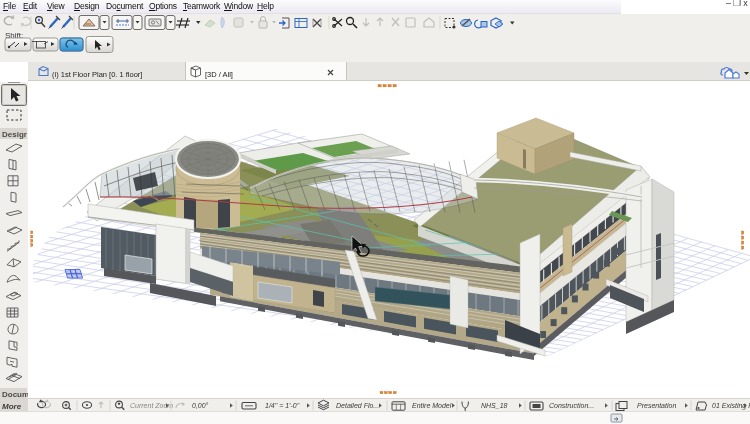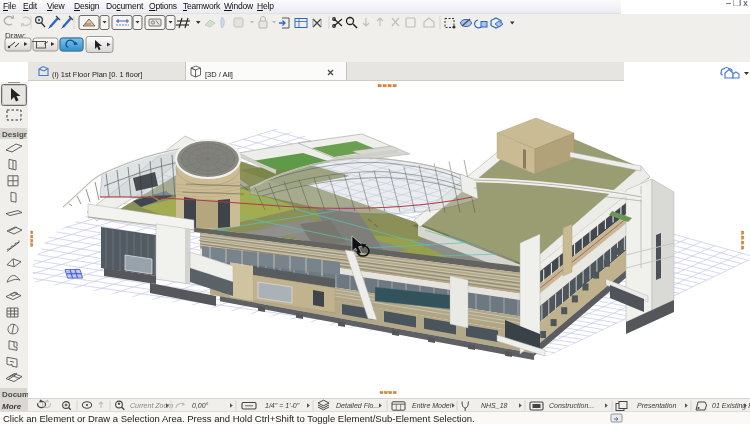--- a/index.html
+++ b/index.html
@@ -7,21 +7,21 @@
   .abs{position:absolute;}
   
   #menubar{left:0;top:0;width:613px;height:13px;background:linear-gradient(#fbfbfd,#eceaf2);border-bottom:1px solid #e2e0e6;font-size:8.5px;letter-spacing:-0.2px;color:#111;padding-left:8px;}
   #menubar span.m{position:absolute;top:1px;white-space:nowrap;}
   #menubar u{text-decoration:underline;}
   
   #toolbar{left:0;top:14px;width:750px;height:17px;background:#f1efec;}
   
   #mainstrip{left:0;top:31px;width:750px;height:31px;background:#f1efec;}
   
-  #tabbar{left:28px;top:62px;width:596px;height:18px;background:#e7e5e2;border-bottom:1px solid #d0cdc9;}
+  #tabbar{left:28px;top:62px;width:722px;height:18px;background:#e7e5e2;border-bottom:1px solid #d0cdc9;}
   
   #toolbox{left:0;top:62px;width:28px;height:349px;background:#f1efec;border-right:1px solid #d8d5d1;margin-top:20px;}
   
   #navbar{left:0;top:398px;width:750px;height:13px;background:#f1efec;border-top:1px solid #d8d5d1;font-size:9px;color:#444;font-style:italic;}
   #statusbar{left:0;top:411px;width:750px;height:13px;background:#faf9f8;border-top:1px solid #e0ddd9;font-size:9.5px;color:#222;}
   
   #viewport{left:28px;top:81px;width:722px;height:317px;background:#fff;}
 </style>
 </head>
 <body>
@@ -115,21 +115,21 @@
       <circle cx="454" cy="27" r="1.5" fill="#333"></circle>
       <ellipse cx="466" cy="23" rx="5.5" ry="3.5" fill="#a8c4e8" stroke="#2a66c8" stroke-width="1"></ellipse>
       <line x1="462" y1="26" x2="470" y2="19" stroke="#555" stroke-width="1.6"></line>
       <path d="M478,20 a4,4 0 1 0 4,6" fill="none" stroke="#2a66c8" stroke-width="1.2"></path>
       <rect x="481" y="21.5" width="6" height="5.5" fill="#a8c4e8" stroke="#2a66c8" stroke-width="1"></rect>
       <path d="M496,18 l5,2.5 0,5 -5,2.5 -5,-2.5 0,-5 z" fill="none" stroke="#2a66c8" stroke-width="1.2"></path>
       <path d="M499,21 l4,3 -4,3 -4,-3 z" fill="#a8c4e8" stroke="#2a66c8" stroke-width="0.9"></path>
       <path d="M510,21.5 l4.5,0 l-2.25,3 z" fill="#333"></path>
     </svg></div>
 <div class="abs" id="mainstrip">
-  <span class="abs" style="left:5px;top:0px;font-size:8px;color:#333;">Draw:</span>
+  <span class="abs" style="left:5px;top:0px;font-size:8px;color:#333;">Shift:</span>
   <svg width="120" height="22" viewBox="0 42 120 22" style="position:absolute;left:0;top:2px">
       <defs>
         <linearGradient id="bgrad" x1="0" y1="0" x2="0" y2="1">
           <stop offset="0" stop-color="#fdfdfc"></stop>
           <stop offset="1" stop-color="#d8d6d2"></stop>
         </linearGradient>
         <linearGradient id="bluegrad" x1="0" y1="0" x2="0" y2="1">
           <stop offset="0" stop-color="#7ec6ee"></stop>
           <stop offset="1" stop-color="#2e8fd0"></stop>
         </linearGradient>
@@ -700,14 +700,13 @@
       <path d="M696,11 l2,-8 7,0 1.5,3 -1.5,5 z" fill="none" stroke="#444" stroke-width="1"></path>
       <circle cx="698.5" cy="9" r="1.1" fill="#444"></circle>
       <text x="712" y="9" font-size="7" fill="#3a3a38" font-family="Liberation Sans,sans-serif">01 Existing Pl...</text>
       <path d="M744,4.2 l0,4.6 2.8,-2.3 z" fill="#555"></path>
     </svg></div>
 <div class="abs" id="statusbar">
   <svg class="abs" style="left:610px;top:1px" width="18" height="11" viewBox="0 0 18 11">
       <rect x="1" y="1" width="11" height="8" rx="1" fill="#eceae6" stroke="#8a96a8" stroke-width="1"></rect>
       <path d="M4,6 l4,0 m-1.6,-1.6 l1.6,1.6 -1.6,1.6" stroke="#4a6a9a" stroke-width="1" fill="none"></path>
     </svg>
-  <span class="abs" style="left:3px;top:1px;">Click an Element or Draw a Selection Area. Press and Hold Ctrl+Shift to Toggle Element/Sub-Element Selection.</span>
 </div>
 
 </body></html>

